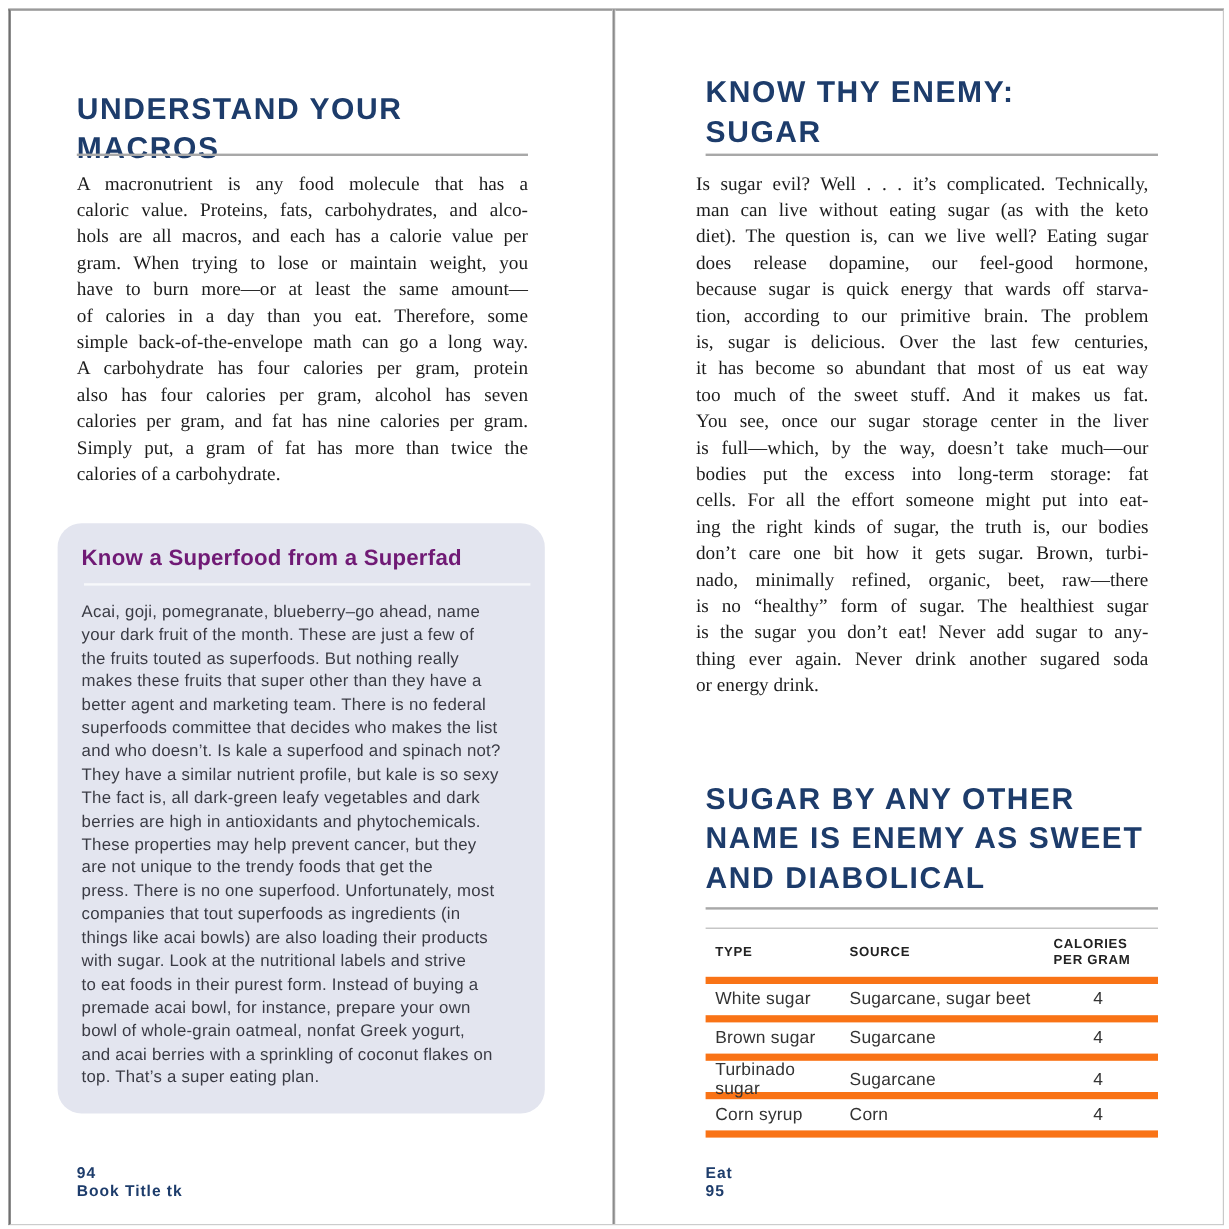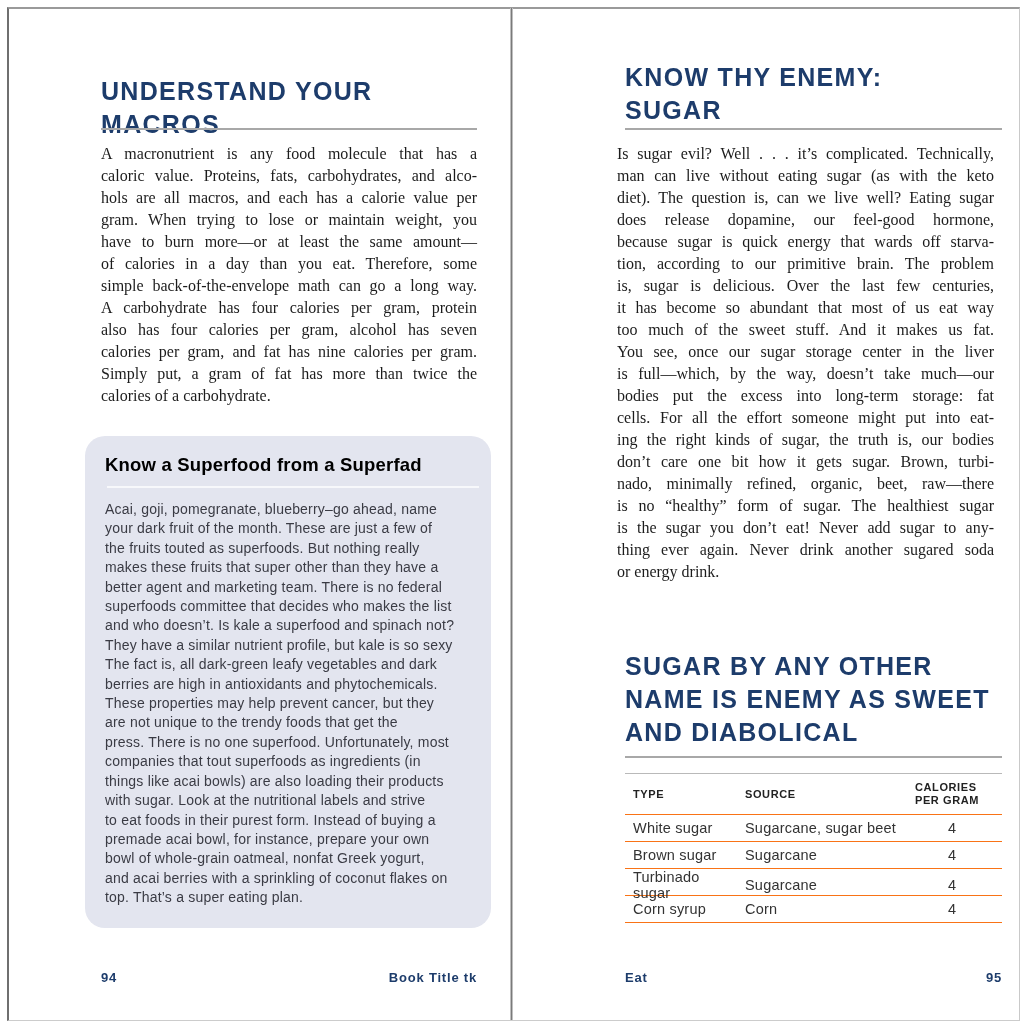--- a/index.html
+++ b/index.html
@@ -10,21 +10,21 @@
   .frame{
     position:absolute;left:7px;top:7px;right:4px;bottom:3px;
     border-top:2px solid #9a9a9a;border-left:2px solid #6f6f6f;
     border-right:1px solid #c9c9c9;border-bottom:1px solid #cccccc;
     pointer-events:none;
   }
   .gutter{
     position:absolute;left:510px;top:8px;bottom:4px;width:3px;
     background:linear-gradient(to right,#e2e2e2,#7a7a7a,#e2e2e2);
   }
-  .page{position:absolute;top:0;bottom:0;width:504px;background:transparent;margin-left:37px;}
+  .page{position:absolute;top:0;bottom:0;width:504px;background:transparent;}
   .page.left{left:8px;}
   .page.right{left:512px;}
 
   .heading{
     position:absolute;color:#1d3c6b;font-weight:bold;
     font-size:25px;line-height:33px;letter-spacing:1.3px;
   }
   .heading span{display:block;}
   .rule{position:absolute;height:2px;background:#a8a8a8;}
 
@@ -33,50 +33,50 @@
     font-size:16px;line-height:22px;color:#1c1c1c;
   }
   .serif-body .tline{text-align:justify;text-align-last:justify;}
   .serif-body .tline.last{text-align-last:left;}
 
   .callout{
     position:absolute;background:#e3e5ef;border-radius:20px;
     padding:18px 22px 20px 20px;box-sizing:border-box;
   }
   .callout-title{
-    margin:0;font-size:18.5px;font-weight:bold;color:#000000;letter-spacing:.2px;
+    margin:0;font-size:18.5px;font-weight:bold;color:#701a75;letter-spacing:.2px;
   }
   .callout-rule{height:2px;background:#f7f8fb;margin:10px 0 12px 2px;width:372px;}
   .callout-body{font-size:14px;line-height:19.4px;color:#3a3b44;letter-spacing:.2px;}
   .callout-body .tline{text-align:left;}
 
   .section-heading{
     position:absolute;color:#1d3c6b;font-weight:bold;
     font-size:25px;line-height:33px;letter-spacing:1.3px;
   }
   .section-heading span{display:block;}
 
   .sugar-table{
     position:absolute;border-top:1px solid #b9b9b9;box-sizing:border-box;
     color:#2e2e33;
   }
   .t-row{
     display:grid;grid-template-columns:112px 178px 87px;
-    align-items:center;border-bottom:1px solid #f97316;
+    align-items:center;border-bottom:6px solid #f97316;
   }
   .t-row.head{height:40px;font-size:11px;font-weight:bold;letter-spacing:.6px;color:#222;line-height:13px;}
   .t-row.body-row{height:26px;font-size:14.5px;letter-spacing:.2px;color:#333;}
   .t-cell{padding-left:8px;}
   .t-cell.c3{padding-left:0;}
   .t-row.head .t-cell.c3{width:70px;}
   .t-row.body-row .t-cell.c3{padding-left:33px;}
 
   .footer{
     position:absolute;display:flex;justify-content:space-between;
-    color:#1d3c6b;font-weight:bold;font-size:13px;letter-spacing:.8px;
+    color:#1d3c6b;font-weight:bold;font-size:13px;letter-spacing:.8px;flex-direction:column;
   }
 </style>
 </head>
 <body>
 
 <div class="spread">
   <div class="frame"></div>
   <div class="gutter"></div>
 
   <section class="page left">

